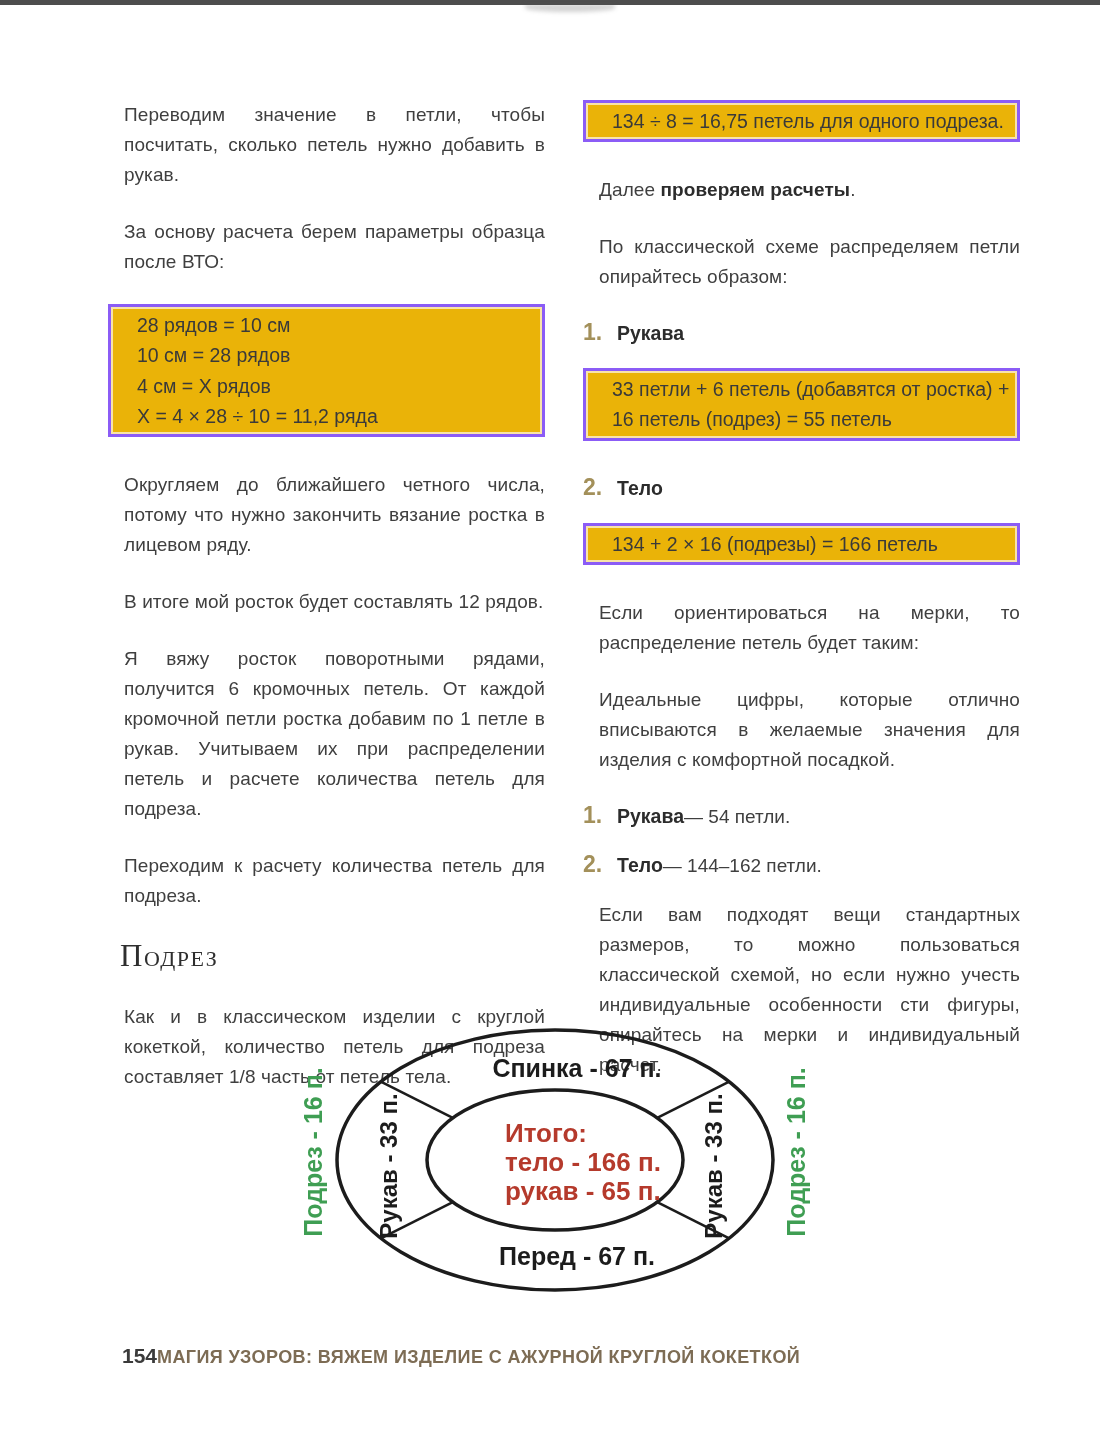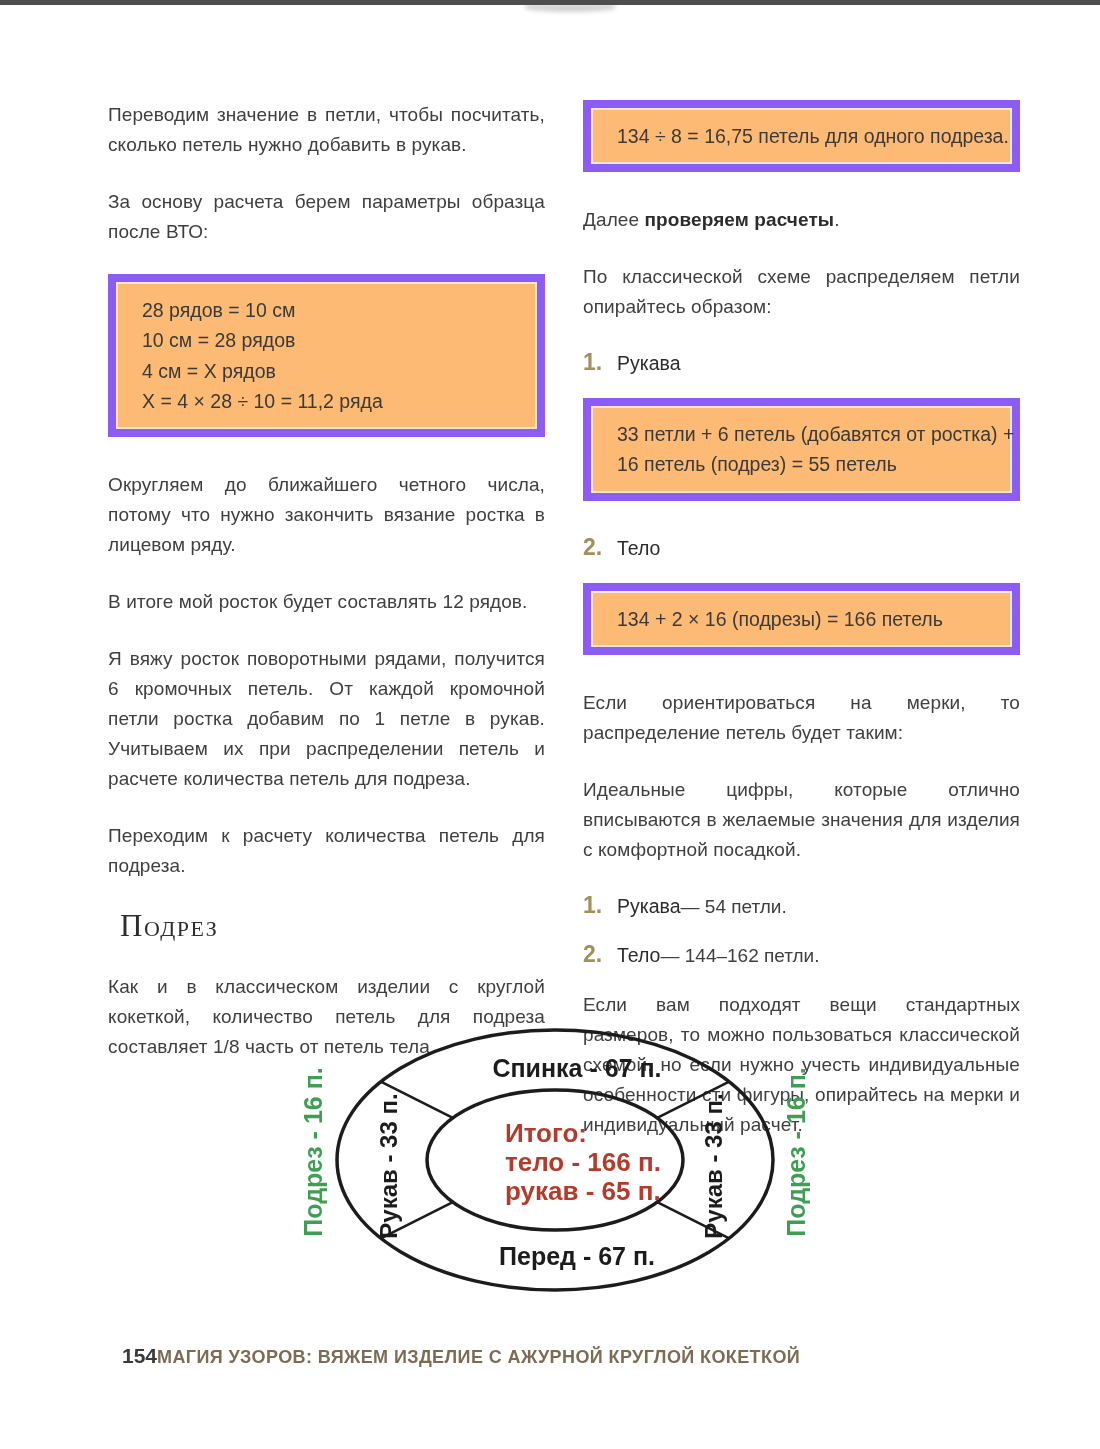--- a/index.html
+++ b/index.html
@@ -28,29 +28,29 @@
     top: 100px; left: 108px;
     width: 912px;
     display: flex;
     gap: 38px;
   }
   .col { width: 437px; }
   .para {
     font-size: 19px;
     line-height: 1.58;
     text-align: justify;
-    margin: 0 0 27px 0;
+    margin: 0 0 27px 16px;
     letter-spacing: 0.1px;
   }
   .para b, .lead b { color: #2c2c2c; }
   .formula-box {
-    border: 8px solid #8b5cf6;
-    background: #fdba74;
+    border: 3px solid #8b5cf6;
+    background: #eab308;
     box-shadow: inset 0 0 0 2px rgba(255,255,255,0.65);
-    padding: 13px 26px;
+    padding: 3px 26px;
     font-size: 19.5px;
     line-height: 1.55;
     margin: 14px 0 33px 0;
     color: #3a3a3a;
   }
   .formula-box .line { white-space: nowrap; }
   .section-heading {
     font-family: "Liberation Serif", serif;
     font-variant: small-caps;
     font-size: 31px;
@@ -65,21 +65,21 @@
     margin: 4px 0 22px 0;
   }
   .num-item .num {
     color: #a3905a;
     font-weight: bold;
     font-size: 23px;
     width: 34px;
     flex: 0 0 34px;
   }
   .num-item .label {
-    font-weight: normal;
+    font-weight: bold;
     color: #2c2c2c;
     font-size: 19.5px;
   }
   .num-item .rest {
     font-size: 19px;
     color: #3f3f3f;
     text-align: right;
   }
   .diagram-wrap {
     position: absolute;

